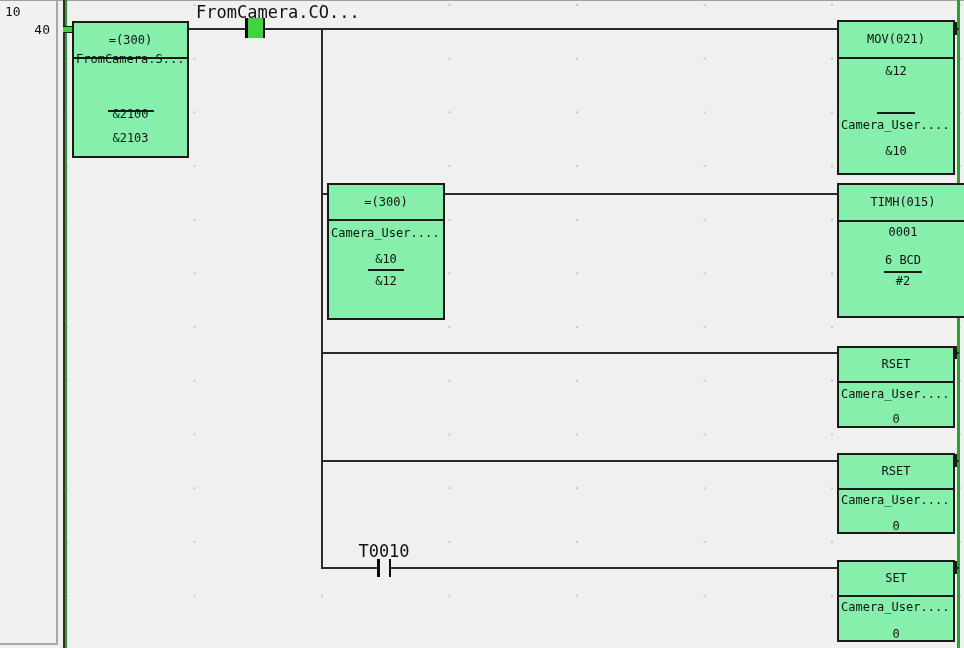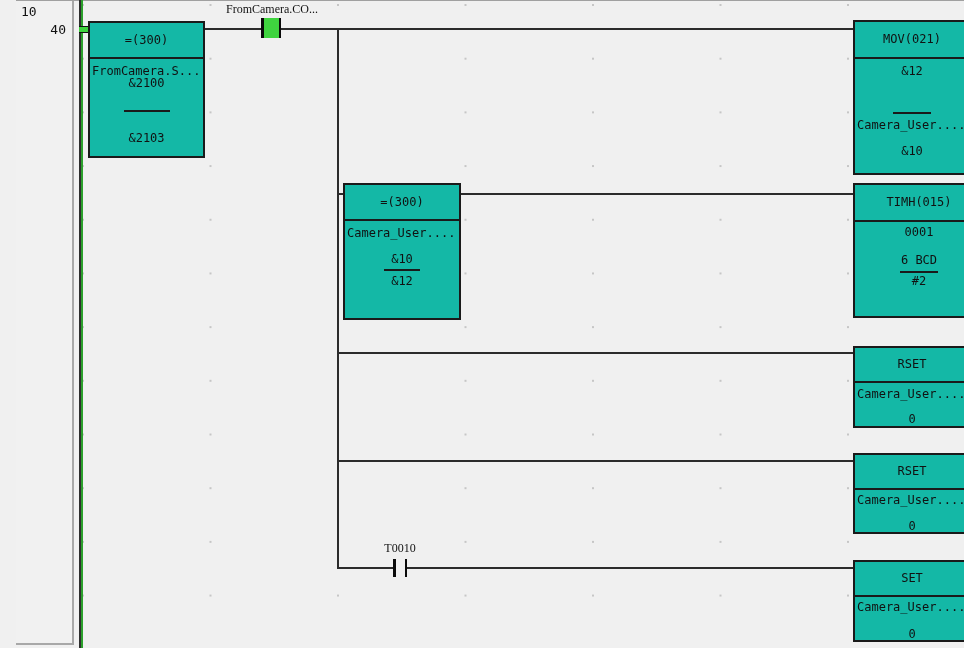--- a/index.html
+++ b/index.html
@@ -2,21 +2,21 @@
 <html><head>
 <meta charset="utf-8">
 <style>
   html,body { margin:0; padding:0; }
   #app {
     position:relative; width:964px; height:648px;
     background:#f0f0f0; overflow:hidden;
     font-family:"DejaVu Sans Mono", monospace;
     color:#111;
   }
-  .abs { position:absolute;margin-left:16px; }
+  .abs { position:absolute; }
   
   .topline { left:0; top:0; width:964px; height:1px; background:#a0a0a0; }
   
   .margin {
     left:0; top:1px; width:58px; height:644px;
     background:#f1f1f1; box-sizing:border-box;
     border-right:2px solid #a8a8a8; border-bottom:2px solid #a8a8a8;
   }
   .rnum { position:absolute; left:5px; top:3px; font-size:13px; }
   .snum { position:absolute; right:6px; top:21px; font-size:13px; }
@@ -36,25 +36,25 @@
   .vwire { background:#2b2b2b; width:2px; }
   .tick { background:#1a1a1a; width:2px; }
   
   .stub {
     left:63px; top:26px; width:10px; height:5px;
     background:#3fd43f; border-top:1.5px solid #111; border-bottom:1.5px solid #111;
   }
   
   .contact-fill { background:#3fd43f; }
   .cbar { background:#0a0a0a; width:2.5px; }
-  .clabel { font-size:12px; text-align:center; white-space:nowrap;font-family:Liberation Serif, serif; }
+  .clabel { font-size:17px; text-align:center; white-space:nowrap; }
   
   .iblock {
     border:2px solid #1a1a1a; box-sizing:border-box;
-    background:#14b8a6;
+    background:#86efac;
   }
   .ib-title {
     position:absolute; left:0; right:0; top:0;
     border-bottom:2px solid #1a1a1a;
     text-align:center; font-size:12px; white-space:nowrap; overflow:hidden;
   }
   .row {
     position:absolute; left:1px; right:1px;
     font-size:12px; height:14px; line-height:14px; white-space:nowrap; overflow:hidden;
   }
@@ -105,22 +105,22 @@
   <div class="abs contact-fill" style="left:245px;top:18px;width:20px;height:20px"></div>
   <div class="abs cbar" style="left:245px;top:18px;height:20px"></div>
   <div class="abs cbar" style="left:262.5px;top:18px;height:20px"></div>
 
   <div class="abs clabel" style="left:344px;top:541px;width:80px">T0010</div>
   <div class="abs cbar" style="left:377px;top:559px;height:18px"></div>
   <div class="abs cbar" style="left:388.5px;top:559px;height:18px"></div>
 
   <div class="abs iblock" style="left:72px;top:21px;width:117px;height:137px">
     <div class="ib-title" style="height:34px;line-height:34px">=(300)</div>
-    <div class="row l" style="top:41px">FromCamera.S...</div>
-    <div class="row c" style="top:53px">&amp;2100</div>
+    <div class="row l" style="top:29px">FromCamera.S...</div>
+    <div class="row c" style="top:84px">&amp;2100</div>
     <div class="sep" style="top:87px;width:46px"></div>
     <div class="row c" style="top:108px">&amp;2103</div>
   </div>
 
   <div class="abs iblock" style="left:327px;top:183px;width:118px;height:137px">
     <div class="ib-title" style="height:34px;line-height:34px">=(300)</div>
     <div class="row l" style="top:41px">Camera_User....</div>
     <div class="row c" style="top:67px">&amp;10</div>
     <div class="sep" style="top:84px;width:36px"></div>
     <div class="row c" style="top:89px">&amp;12</div>

